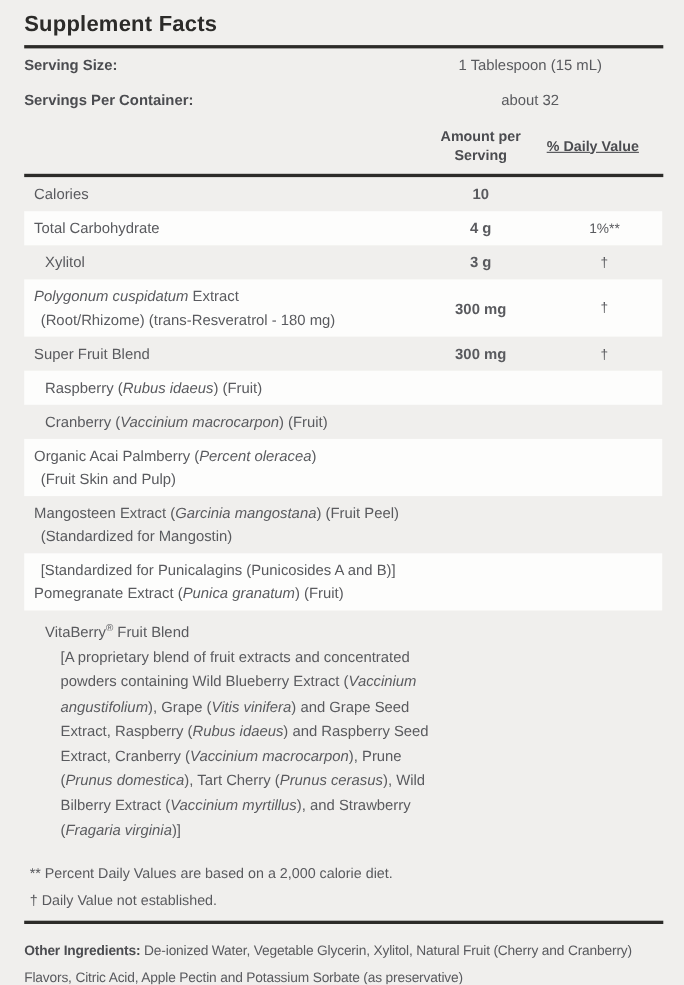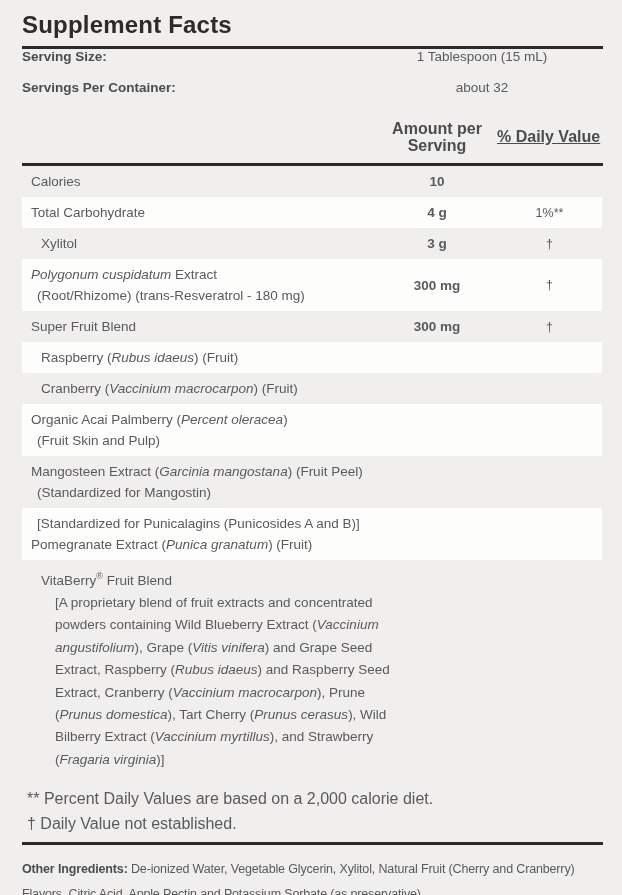--- a/index.html
+++ b/index.html
@@ -5,44 +5,44 @@
   :root{
     --page_bg:#f0efed; --row_white:#fdfdfc; --text:#595a5e; --label:#4b4c50; --dark:#2c2b29;
   }
   html,body{margin:0;padding:0;background:var(--page_bg);}
   .panel{
     width:622px;height:895px;overflow:hidden;position:relative;
     background:var(--page_bg);
     font-family:"Liberation Sans","DejaVu Sans",sans-serif;
     color:var(--text);
   }
-  .title{font-size:24px;font-weight:bold;color:var(--dark);margin:0;padding:11px 0 7px 22px;letter-spacing:.2px;}
+  .title{font-size:20px;font-weight:bold;color:var(--dark);margin:0;padding:11px 0 7px 22px;letter-spacing:.2px;}
   .rule{height:3px;background:var(--dark);margin-left:22px;width:581px;}
-  .serving-row{display:flex;height:31px;margin-left:22px;width:580px;font-size:13.5px;}
+  .serving-row{display:flex;align-items:center;height:31px;margin-left:22px;width:580px;font-size:13.5px;}
   .serving-label{font-weight:bold;color:var(--label);}
   .serving-value{margin-left:auto;width:240px;text-align:center;}
-  .header-row{display:flex;align-items:center;height:52px;margin-left:22px;width:580px;font-size:16px;font-weight:bold;color:var(--label);}
+  .header-row{display:flex;align-items:center;height:52px;margin-left:22px;width:580px;font-size:13px;font-weight:bold;color:var(--label);}
   .hspacer{flex:1;}
   .col-amount{width:120px;text-align:center;line-height:17px;}
   .col-amount .wrapbox{display:inline-block;width:92px;}
   .col-dv{width:105px;text-align:left;text-decoration:underline;}
   .facts-rows{}
   .facts-row{display:flex;align-items:center;margin-left:22px;width:580px;font-size:13.5px;padding:5px 0;}
   .facts-row.band{background:var(--row_white);}
   .cell-name{flex:1;min-width:0;}
   .line{line-height:21px;white-space:nowrap;}
   .facts-row.blend .line{line-height:22.4px;}
   .indent0 .line{padding-left:9px;}
   .indent0 .line.cont{padding-left:15px;}
   .indent1 .line{padding-left:19px;}
   .indent1 .line.cont{padding-left:33px;}
   .cell-amount{width:120px;text-align:center;font-weight:bold;}
   .cell-dv{width:105px;text-align:center;font-size:12.5px;}
   sup{font-size:9px;}
-  .footnote{margin:0 0 0 27px;font-size:16px;line-height:14px;}
+  .footnote{margin:0 0 0 27px;font-size:13px;line-height:14px;}
   .footnote.first{padding-top:16px;}
   .footnote + .footnote{margin-top:11px;}
   .rule.bottom{margin-top:11px;}
   .other-ing{margin:12px 0 0 22px;width:586px;font-size:12.5px;line-height:25px;letter-spacing:-0.15px;}
   .other-ing .oi-label{font-weight:bold;color:var(--label);}
 </style>
 </head>
 <body>
 
 <div class="panel">

